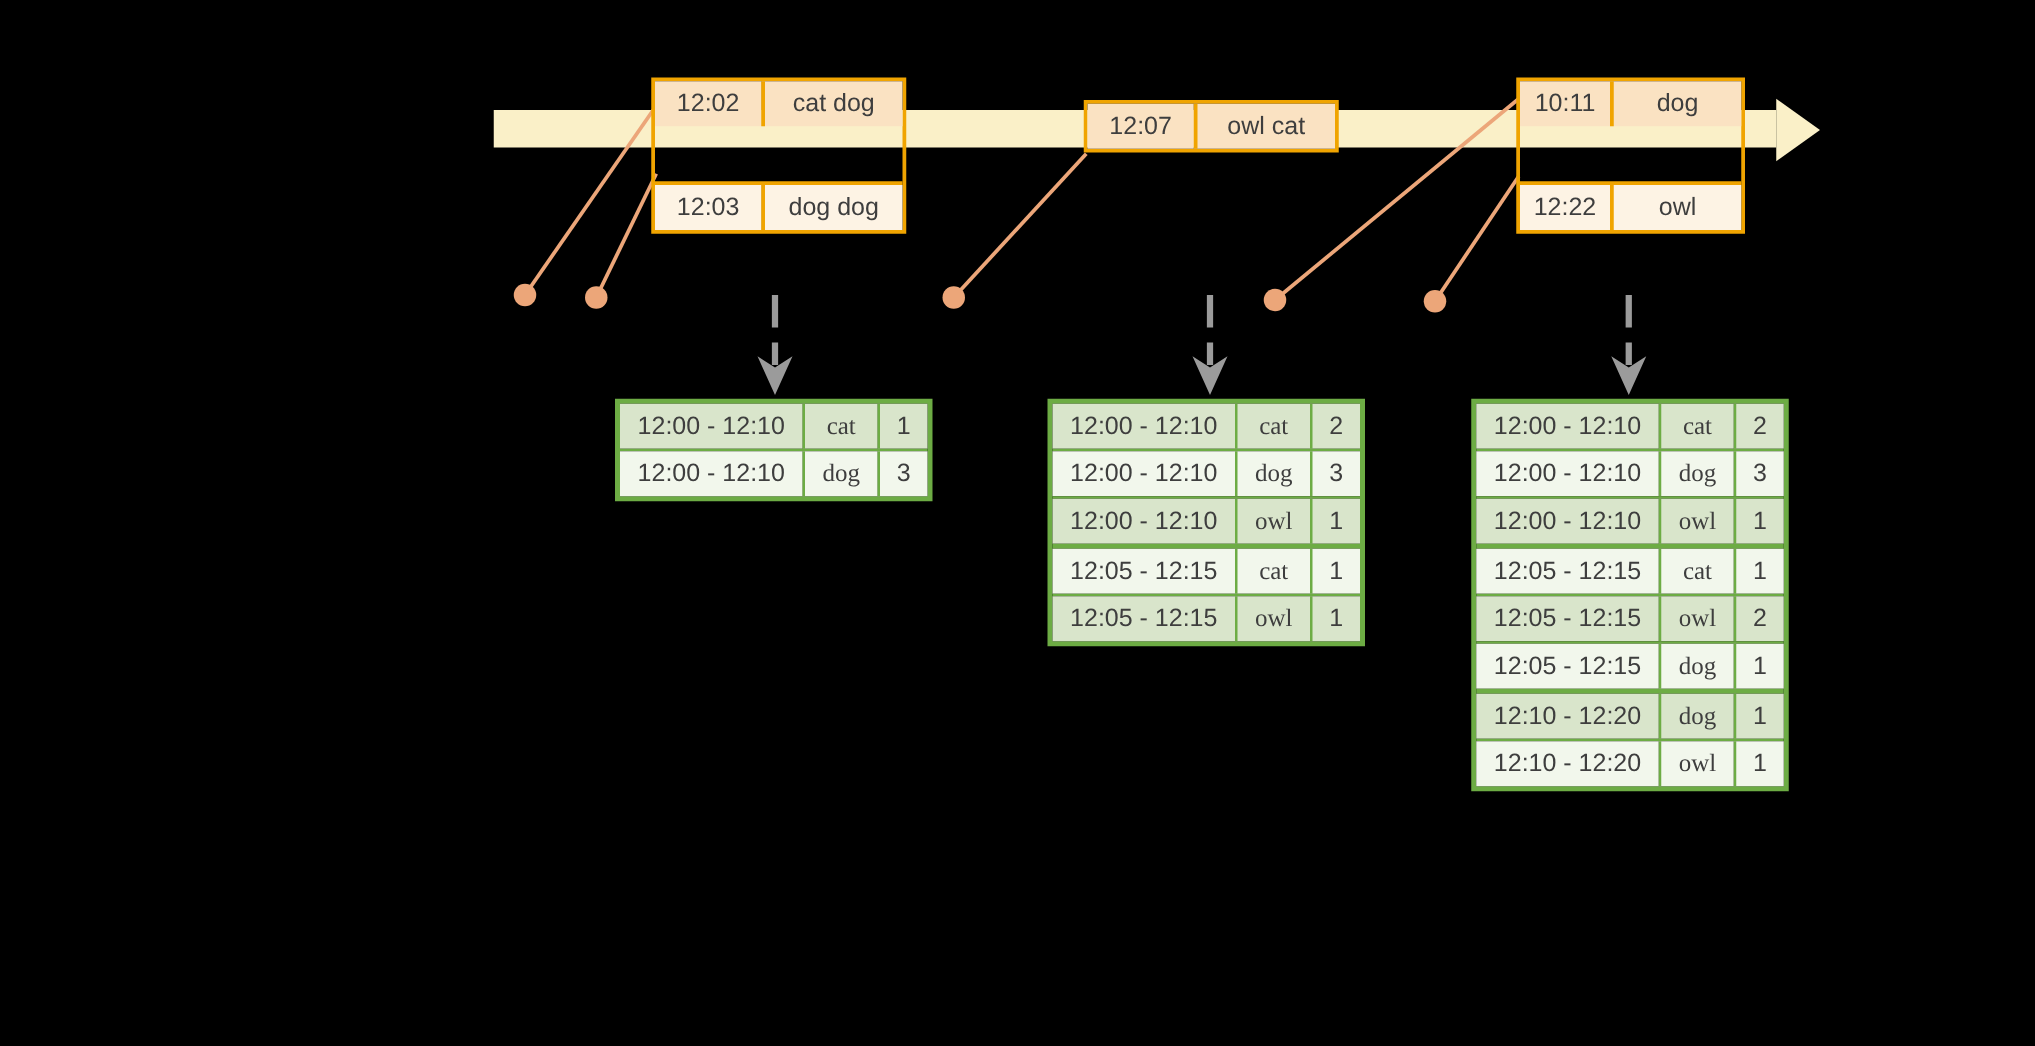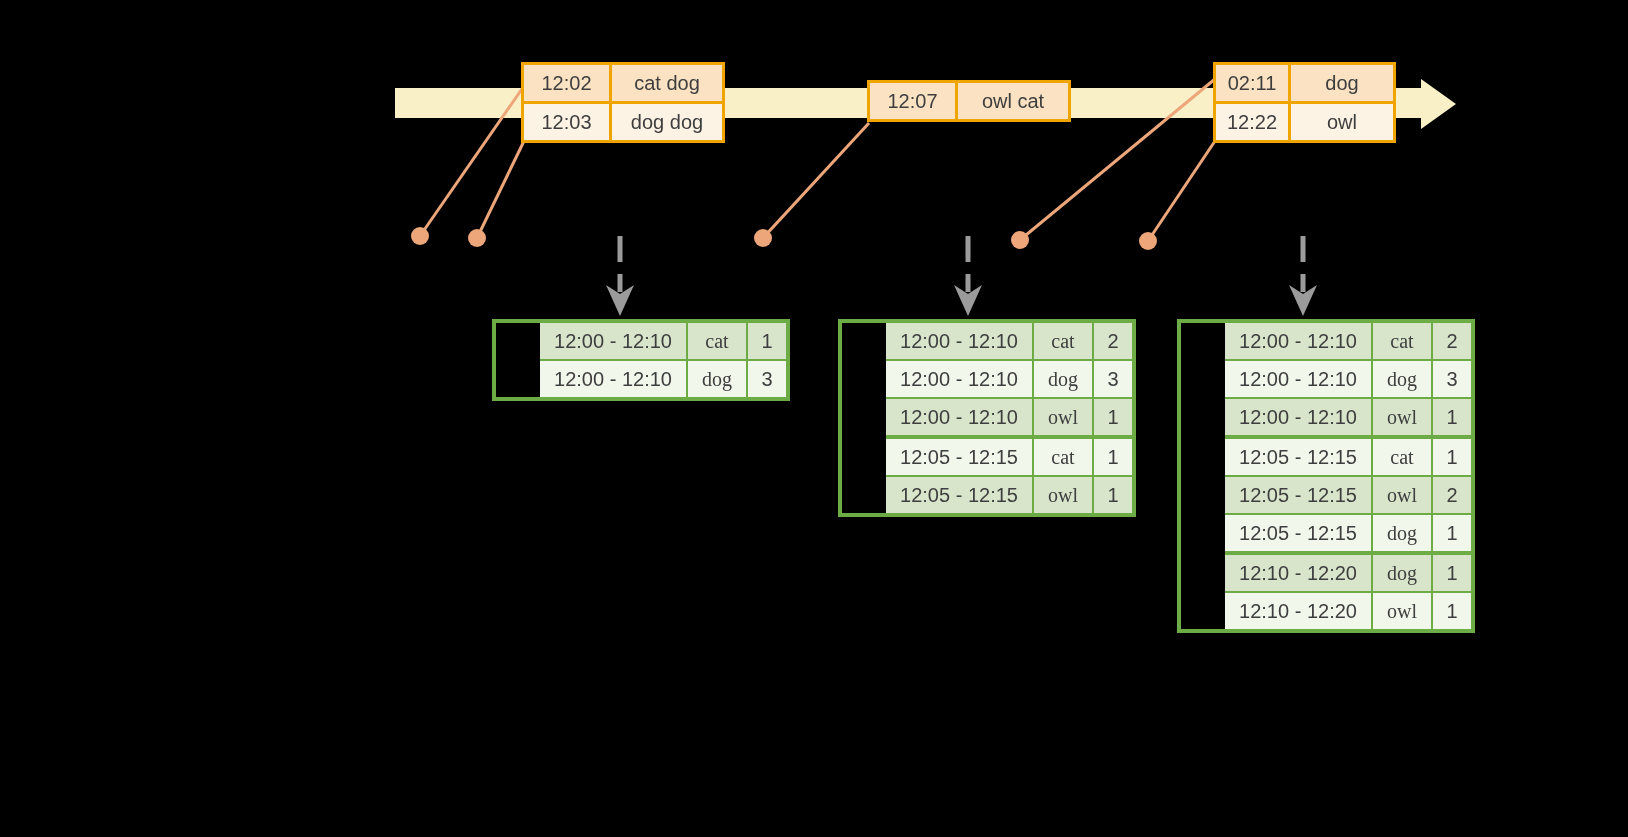--- a/index.html
+++ b/index.html
@@ -14,27 +14,27 @@
   .connector{stroke:var(--connector);stroke-width:3;fill:none;}
   .dot{fill:var(--connector);}
   .trigline{stroke:var(--trigger-arrow);stroke-width:5;fill:none;}
   .trighead{fill:var(--trigger-arrow);}
 
   .dtable{position:absolute;display:flex;flex-direction:column;color:var(--text,#3e3e3e);font-size:20px;}
   .dtable .row{display:flex;}
   .dtable .cell{height:36px;line-height:36px;text-align:center;white-space:nowrap;overflow:hidden;}
 
   .event-table{border:3px solid var(--event-border);}
-  .event-table .row + .row{border-top:3px solid var(--event-border);}
+  .event-table .row + .row{border-top:3px solid var(--event-border);margin-top:44px;}
   .event-table .c1{width:var(--c1,85px);}
   .event-table .c2{width:var(--c2,110px);border-left:3px solid var(--event-border);}
   .event-table .row:nth-child(odd) .cell{background:var(--event-row-dark);}
   .event-table .row:nth-child(even) .cell{background:var(--event-row-light);}
 
-  .result-table{border:4px solid var(--result-border);padding-left:44px;}
+  .result-table{border:4px solid var(--result-border);}
   .result-table .row + .row{border-top:2px solid var(--result-border);}
   .result-table .row.group-start{border-top:4px solid var(--result-border);}
   .result-table .c1{width:146px;}
   .result-table .c2{width:58px;border-left:2px solid var(--result-border);font-family:Liberation Serif, serif;}
   .result-table .c3{width:38px;border-left:2px solid var(--result-border);}
   .result-table .row:nth-child(odd) .cell{background:var(--result-row-dark);}
   .result-table .row:nth-child(even) .cell{background:var(--result-row-light);}
 </style>
 </head>
 <body>
@@ -85,21 +85,21 @@
 
   <div class="dtable event-table" style="left:867px;top:80px;">
       <div class="row">
         <div class="cell c1">12:07</div>
         <div class="cell c2">owl cat</div>
       </div>
     </div>
 
   <div class="dtable event-table" style="left:1213px;top:62px;--c1:72px;--c2:102px;">
       <div class="row">
-        <div class="cell c1">02:11</div>
+        <div class="cell c1">10:11</div>
         <div class="cell c2">dog</div>
       </div>
       <div class="row">
         <div class="cell c1">12:22</div>
         <div class="cell c2">owl</div>
       </div>
     </div>
 
   <div class="dtable result-table" style="left:492px;top:319px;">
       <div class="row">

